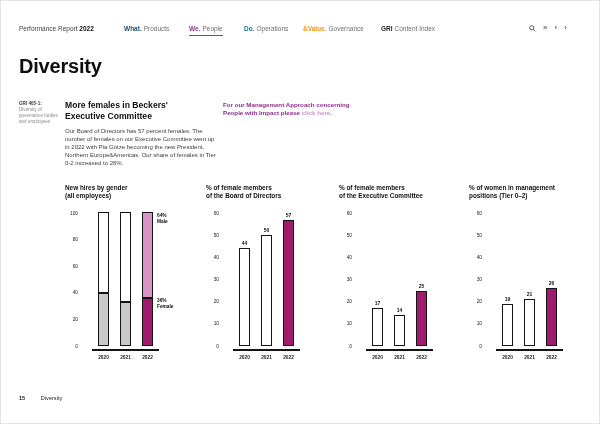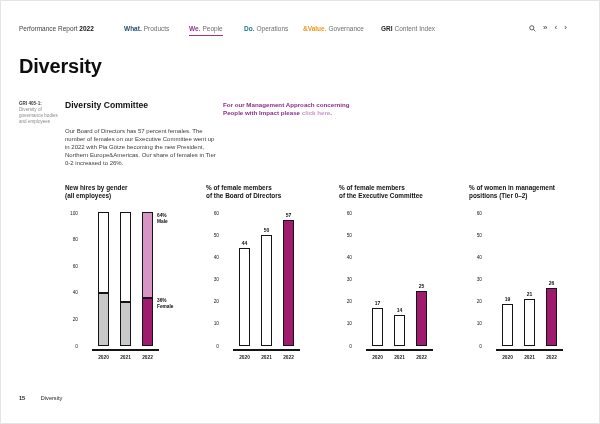--- a/index.html
+++ b/index.html
@@ -84,21 +84,22 @@
   </div>
 
   <div class="page-title">Diversity</div>
 
   <div class="gri">
     <b>GRI 405-1:</b>
     <span>Diversity of governance bodies and employees</span>
   </div>
 
   <div class="article-heading">
-    <div>Diversity Committee</div>
+    <div>More females in Beckers'</div>
+    <div>Executive Committee</div>
   </div>
   <div class="article-body">Our Board of Directors has 57 percent females. The number of females on our Executive Committee went up in 2022 with Pia Götze becoming the new President, Northern Europe&amp;Americas. Our share of females in Tier 0-2 increased to 26%.</div>
 
   <div class="callout">
     <span>For our Management Approach concerning People with Impact please </span><a>click here</a><span>.</span>
   </div>
 
   <div class="chart" style="left:64px">
       <div class="chart-title">
         <div>New hires by gender</div>

